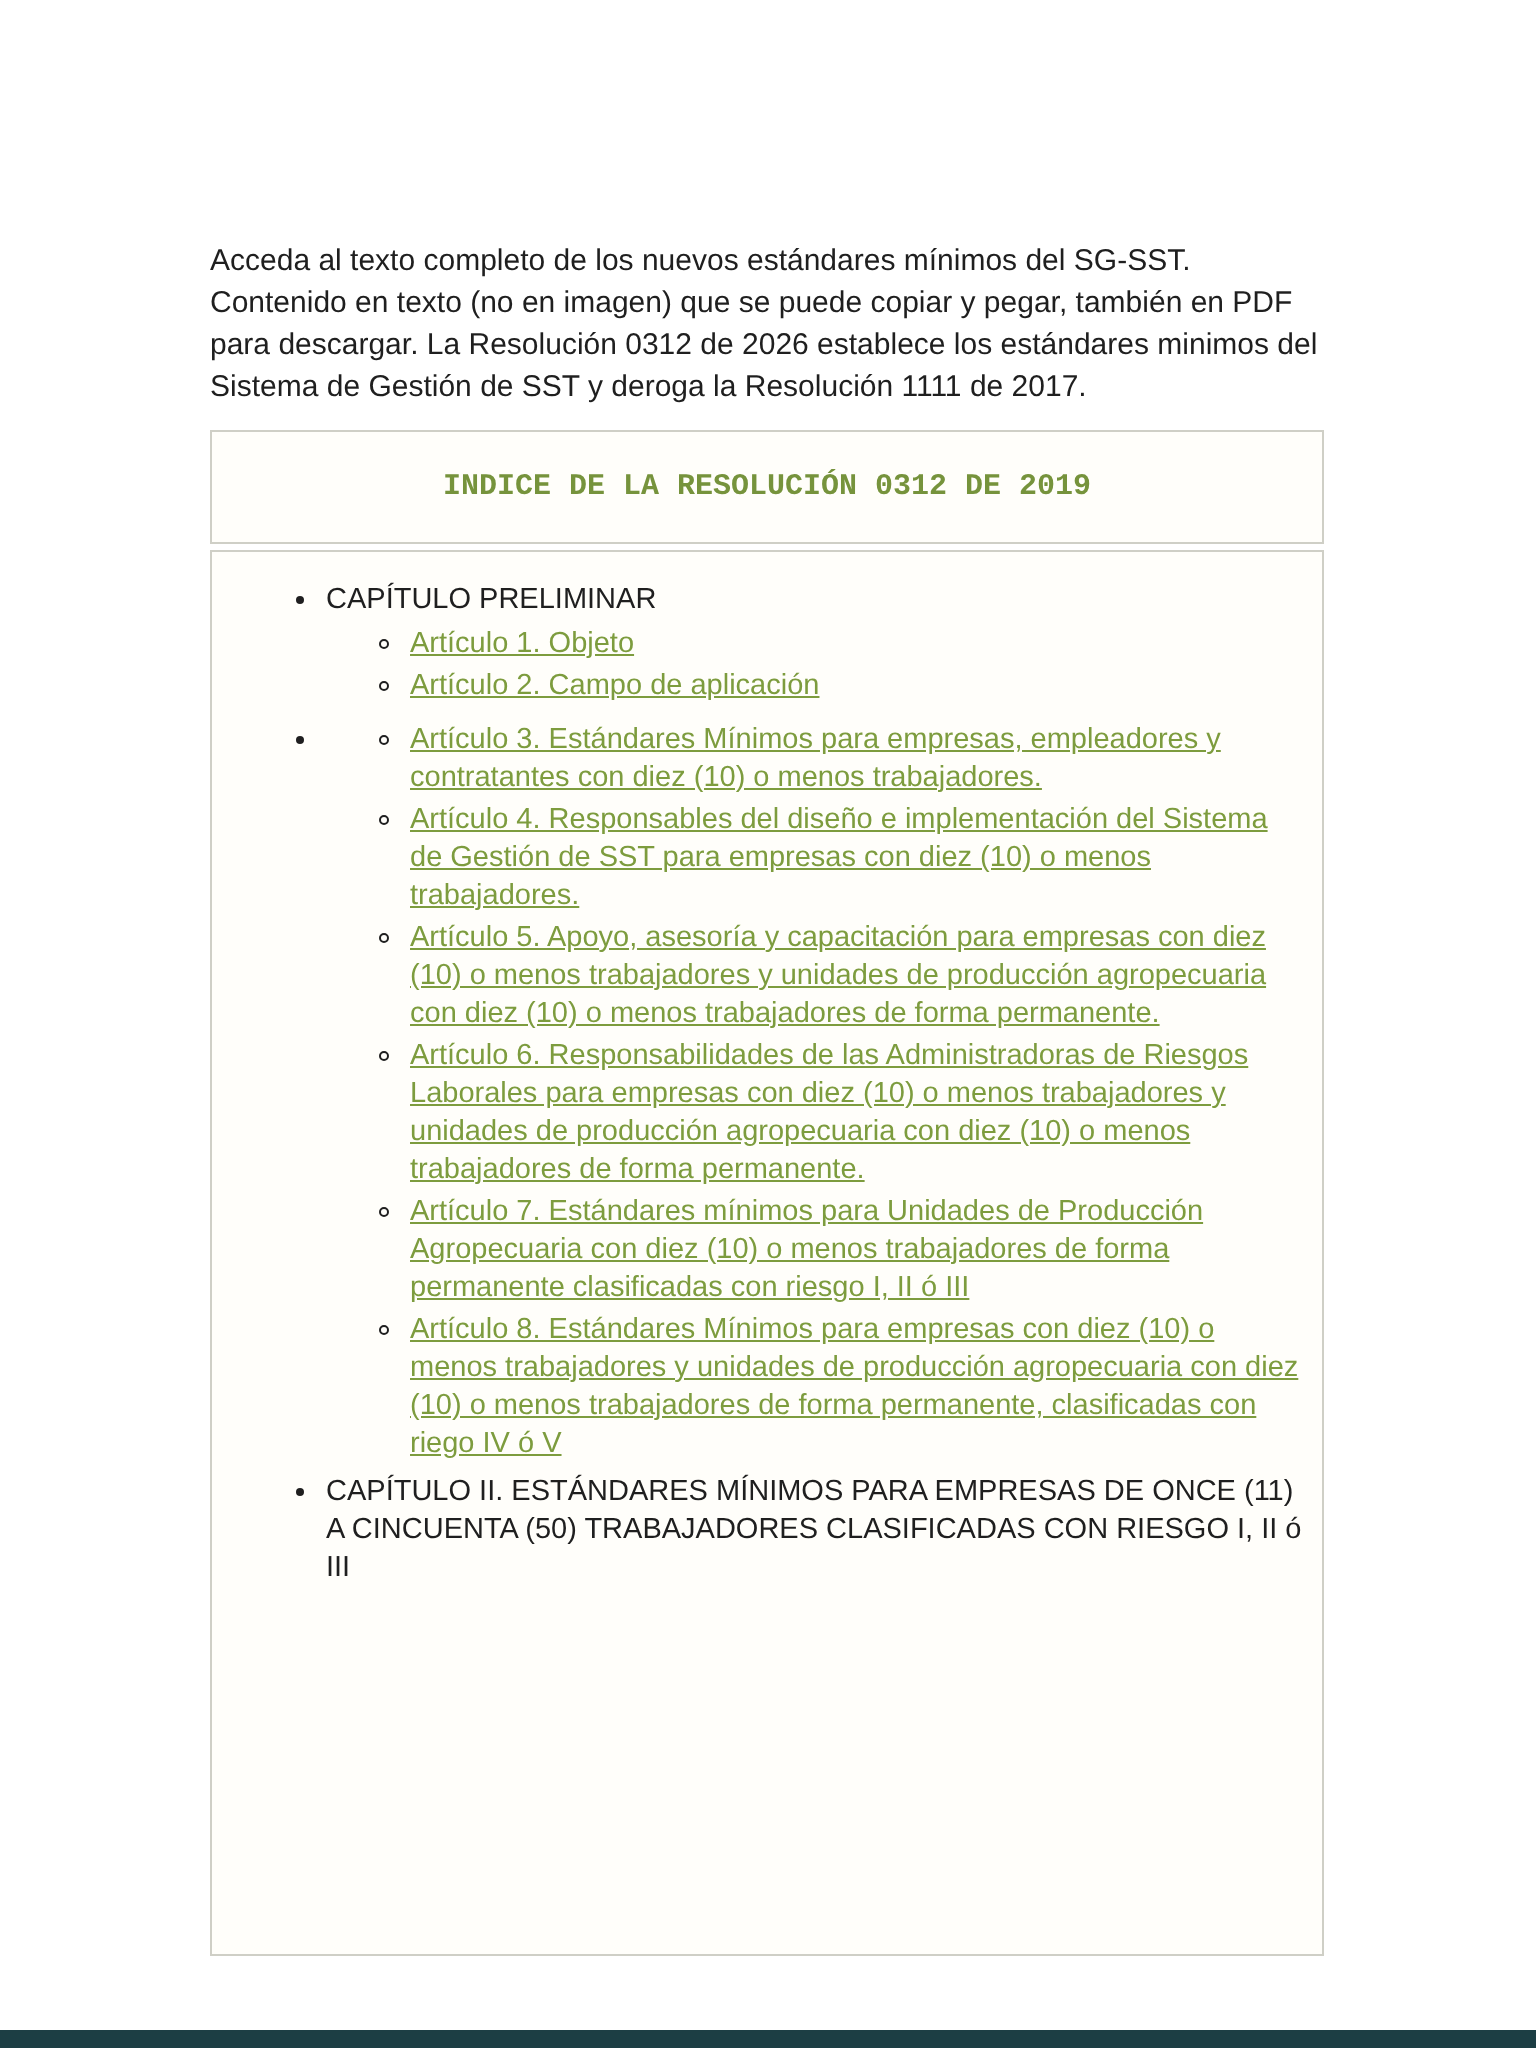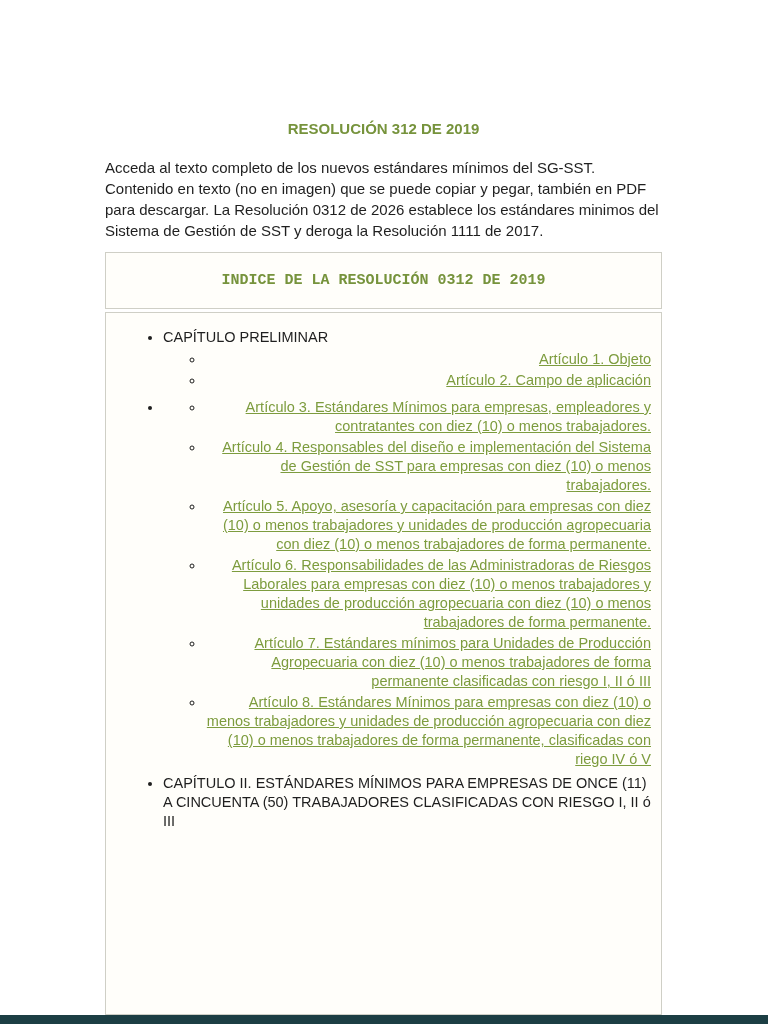--- a/index.html
+++ b/index.html
@@ -57,21 +57,20 @@
   li.chapter {
     font-size: 14.5px;
     line-height: 19px;
     padding: 1px 0;
     color: #1f1f1f;
   }
   ul.articles {
     margin: 2px 0 2px 0;
     padding-left: 42px;
     list-style: circle;
-    text-align: right;
   }
   li.article {
     padding: 1px 0;
     font-size: 14.5px;
     line-height: 19px;
   }
   a.article-link {
     color: var(--link-green, #7D9C3E);
     text-decoration: underline;
   }
@@ -82,21 +81,20 @@
     width: 100%;
     height: 9px;
     background: var(--footer-teal, #1C3E44);
   }
 </style>
 </head>
 <body>
 
 <div class="doc">
 
-  <h1 class="doc-title">RESOLUCIÓN 312 DE 2019</h1>
 
   <p class="intro">Acceda al texto completo de los nuevos estándares mínimos del SG-SST. Contenido en texto (no en imagen) que se puede copiar y pegar, también en PDF para descargar. La Resolución 0312 de 2026 establece los estándares minimos del Sistema de Gestión de SST y deroga la Resolución 1111 de 2017.</p>
 
   <div class="index-header-box">
     <h2 class="index-title">INDICE DE LA RESOLUCIÓN 0312 DE 2019</h2>
   </div>
 
   <div class="index-body-box">
     <ul class="chapters" id="index-list">
         <li class="chapter"><span>CAPÍTULO PRELIMINAR</span><ul class="articles">

